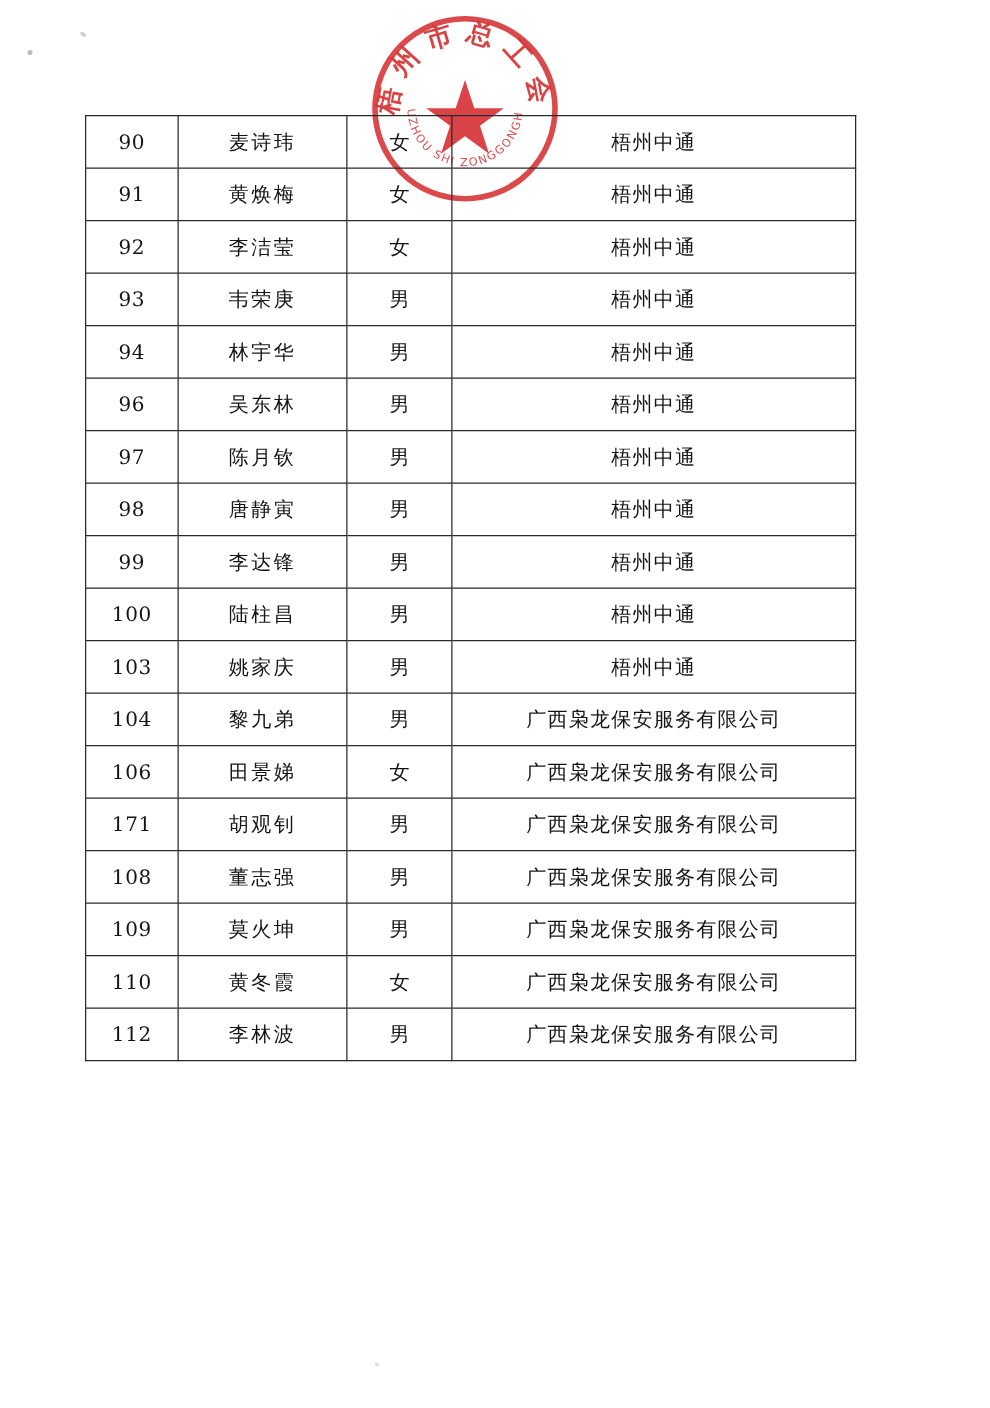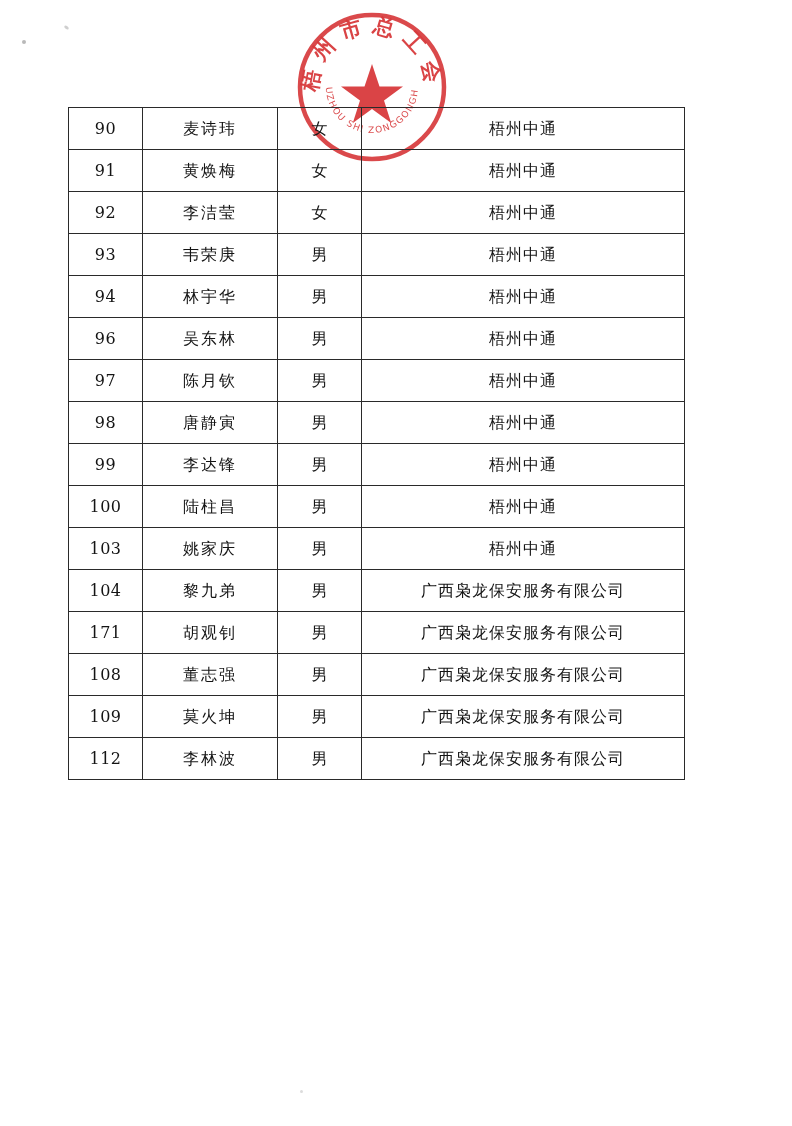--- a/index.html
+++ b/index.html
@@ -33,21 +33,21 @@
     width: 150px;
     height: 150px;
     pointer-events: none;
     opacity: 0.92;
   }
 
   
   #doc-table {
     position: absolute;
     left: 68px;
-    top: 107px;
+    top: 92px;
     width: 616px;
     border-collapse: collapse;
     table-layout: fixed;
   }
   #doc-table td {
     border: 1px solid #2a2a2a;
     height: 41px;
     text-align: center;
     vertical-align: middle;
     font-size: 16px;
@@ -161,37 +161,49 @@
         <td class="cell-sex">男</td>
         <td class="cell-unit">梧州中通</td>
       </tr>
       <tr>
         <td class="cell-no">104</td>
         <td class="cell-name">黎九弟</td>
         <td class="cell-sex">男</td>
         <td class="cell-unit">广西枭龙保安服务有限公司</td>
       </tr>
       <tr>
+        <td class="cell-no">106</td>
+        <td class="cell-name">田景娣</td>
+        <td class="cell-sex">女</td>
+        <td class="cell-unit">广西枭龙保安服务有限公司</td>
+      </tr>
+      <tr>
         <td class="cell-no">171</td>
         <td class="cell-name">胡观钊</td>
         <td class="cell-sex">男</td>
         <td class="cell-unit">广西枭龙保安服务有限公司</td>
       </tr>
       <tr>
         <td class="cell-no">108</td>
         <td class="cell-name">董志强</td>
         <td class="cell-sex">男</td>
         <td class="cell-unit">广西枭龙保安服务有限公司</td>
       </tr>
       <tr>
         <td class="cell-no">109</td>
         <td class="cell-name">莫火坤</td>
         <td class="cell-sex">男</td>
         <td class="cell-unit">广西枭龙保安服务有限公司</td>
       </tr>
       <tr>
+        <td class="cell-no">110</td>
+        <td class="cell-name">黄冬霞</td>
+        <td class="cell-sex">女</td>
+        <td class="cell-unit">广西枭龙保安服务有限公司</td>
+      </tr>
+      <tr>
         <td class="cell-no">112</td>
         <td class="cell-name">李林波</td>
         <td class="cell-sex">男</td>
         <td class="cell-unit">广西枭龙保安服务有限公司</td>
       </tr>
     </tbody>
 </table>
 
 </body></html>

